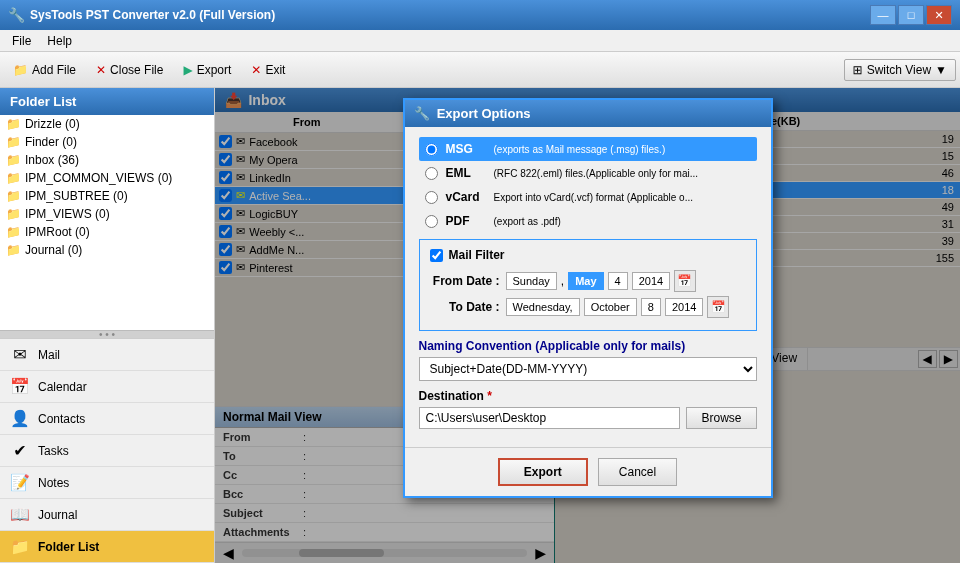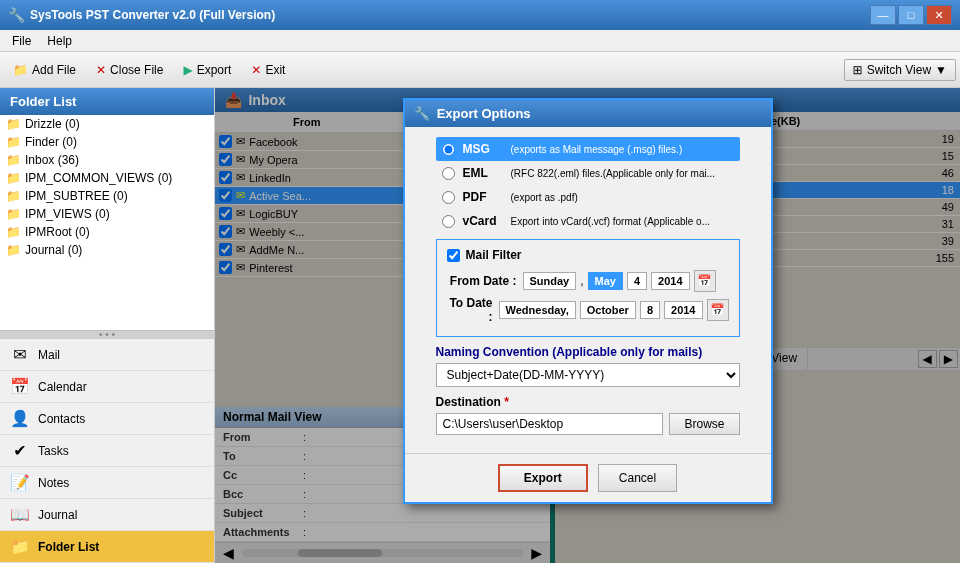--- a/index.html
+++ b/index.html
@@ -38,21 +38,21 @@
     .nav-icon { font-size: 16px; width: 20px; text-align: center; }
 
     
     .content-area { flex: 1; display: flex; flex-direction: column; overflow: hidden; position: relative; }
 
     
     .inbox-header { background: linear-gradient(to bottom, #4a90d9, #2b6cb0); color: #fff; font-weight: bold; font-size: 14px; padding: 4px 10px; display: flex; align-items: center; gap: 6px; }
 
     
     .email-list-area { display: flex; flex: 1; overflow: hidden; }
-    .email-list { width: 340px; border-right: 5px solid #0f766e; display: flex; flex-direction: column; overflow: hidden; }
+    .email-list { width: 340px; border-right: 1px solid #0f766e; display: flex; flex-direction: column; overflow: hidden; }
     .email-list-header { display: flex; background: #e8e8e8; border-bottom: 1px solid #ccc; font-weight: bold; font-size: 11px; padding: 2px 0; }
     .email-list-col { padding: 2px 6px; }
     .email-rows { flex: 1; overflow-y: auto; }
     .email-row { display: flex; align-items: center; padding: 2px 4px; border-bottom: 1px solid #eee; cursor: pointer; font-size: 11px; gap: 4px; }
     .email-row.selected { background: #3399ff; color: #fff; }
     .email-row input[type=checkbox] { margin: 0; }
 
     
     .right-panel { flex: 1; display: flex; flex-direction: column; overflow: hidden; }
     .view-tab { padding: 3px 10px; border-right: 1px solid #ccc; cursor: pointer; }
@@ -69,32 +69,32 @@
     .field-colon { width: 10px; color: #333; }
 
     
     .folder-list::-webkit-scrollbar, .email-rows::-webkit-scrollbar, .email-received-rows::-webkit-scrollbar { width: 8px; }
     .folder-list::-webkit-scrollbar-thumb, .email-rows::-webkit-scrollbar-thumb, .email-received-rows::-webkit-scrollbar-thumb { background: #aaa; border-radius: 4px; }
 
     
     .modal-overlay { position: absolute; top: 0; left: 0; width: 100%; height: 100%; background: rgba(0,0,0,0.3); z-index: 100; display: flex; align-items: flex-start; justify-content: center; padding-top: 10px; }
     .modal { width: 370px; background: #f0f0f0; border: 2px solid #3399ff; box-shadow: 4px 4px 10px rgba(0,0,0,0.5); }
     .modal-title { background: linear-gradient(to bottom, #4a90d9, #2b6cb0); color: #fff; font-weight: bold; font-size: 13px; padding: 6px 10px; display: flex; align-items: center; gap: 6px; }
-    .modal-body { padding: 10px 31px; }
+    .modal-body { padding: 10px 14px; }
     .export-option { display: flex; align-items: center; padding: 5px 6px; gap: 8px; font-size: 12px; cursor: pointer; border-radius: 2px; }
     .export-option.selected { background: #3399ff; color: #fff; }
     .export-option input[type=radio] { margin: 0; }
     .export-option .option-label { font-weight: bold; width: 40px; }
     .export-option .option-desc { font-size: 10px; color: inherit; }
     .mail-filter-section { border: 1px solid #3399ff; padding: 8px 10px; margin: 6px 0; }
     .mail-filter-header { display: flex; align-items: center; gap: 6px; font-weight: bold; margin-bottom: 8px; }
     .date-row { display: flex; align-items: center; gap: 6px; margin: 4px 0; font-size: 12px; }
     .date-label { width: 70px; font-weight: bold; text-align: right; }
     .date-value { display: flex; align-items: center; gap: 4px; }
-    .date-val-part { padding: 2px 6px; border: 1px solid #aaa; background: #fff; font-size: 11px; font-weight: bold; }
+    .date-val-part { padding: 2px 6px; border: 1px solid #aaa; background: #fff; font-size: 11px; }
     .date-val-part.highlight { background: #3399ff; color: #fff; border-color: #3399ff; font-weight: bold; }
     .date-cal-btn { width: 22px; height: 22px; border: 1px solid #aaa; background: #e8e8e8; cursor: pointer; font-size: 12px; display: flex; align-items: center; justify-content: center; }
     .naming-section { margin: 8px 0; }
     .naming-label { font-size: 12px; font-weight: bold; color: #00008b; margin-bottom: 4px; }
     .naming-select { width: 100%; padding: 3px 6px; border: 1px solid #aaa; background: #fff; font-size: 12px; }
     .destination-section { margin: 8px 0; }
     .dest-label { font-size: 12px; font-weight: bold; margin-bottom: 4px; }
     .dest-row { display: flex; gap: 6px; }
     .dest-input { flex: 1; padding: 3px 6px; border: 1px solid #aaa; background: #fff; font-size: 12px; }
     .browse-btn { padding: 3px 14px; background: linear-gradient(to bottom, #f8f8f8, #e0e0e0); border: 1px solid #aaa; cursor: pointer; font-size: 12px; }
@@ -403,27 +403,27 @@
             <span class="option-label">MSG</span>
             <span class="option-desc">(exports as Mail message (.msg) files.)</span>
           </div>
           <div class="export-option">
             <input type="radio" name="export" style="">
             <span class="option-label">EML</span>
             <span class="option-desc">(RFC 822(.eml) files.(Applicable only for mai...</span>
           </div>
           <div class="export-option">
             <input type="radio" name="export" style="">
+            <span class="option-label">vCard</span>
+            <span class="option-desc">Export into vCard(.vcf) format (Applicable o...</span>
+          </div>
+          <div class="export-option">
+            <input type="radio" name="export" style="">
             <span class="option-label">PDF</span>
             <span class="option-desc">(export as .pdf)</span>
-          </div>
-          <div class="export-option">
-            <input type="radio" name="export" style="">
-            <span class="option-label">vCard</span>
-            <span class="option-desc">Export into vCard(.vcf) format (Applicable o...</span>
           </div>
 
           <div class="mail-filter-section">
             <div class="mail-filter-header">
               <input type="checkbox" checked="" style="">
               <span>Mail Filter</span>
             </div>
             <div class="date-row">
               <span class="date-label">From Date :</span>
               <div class="date-value">

